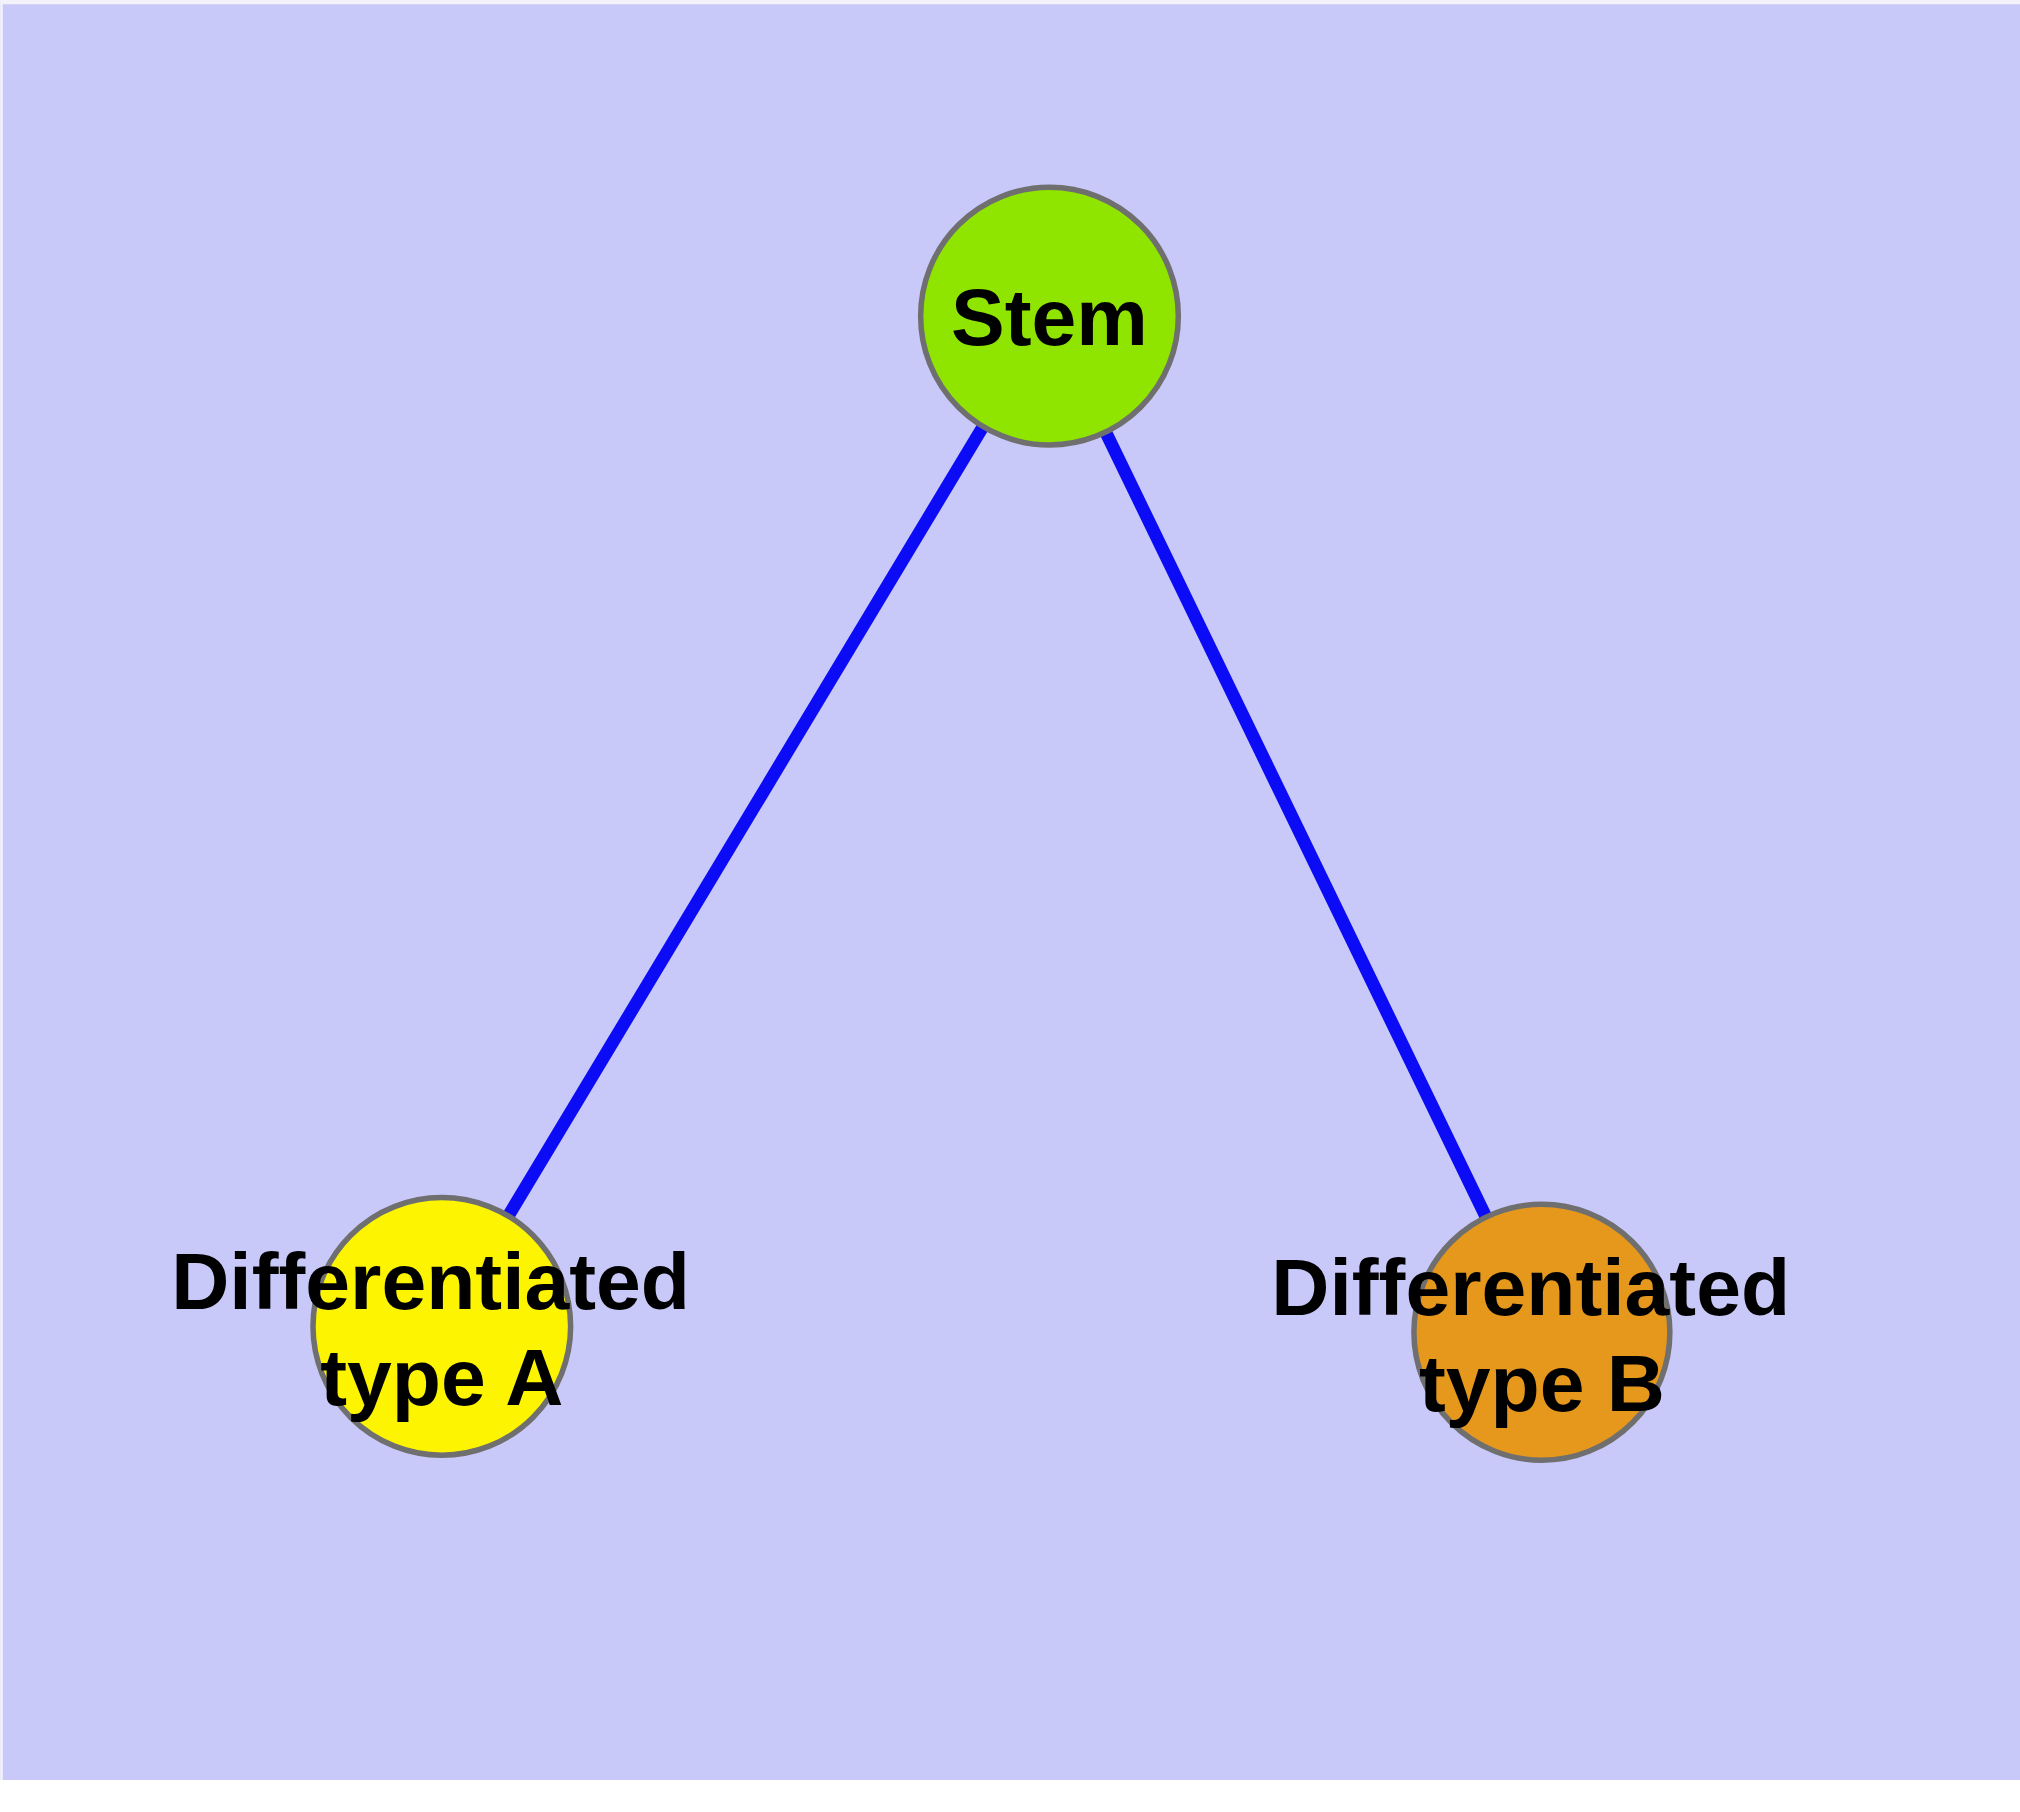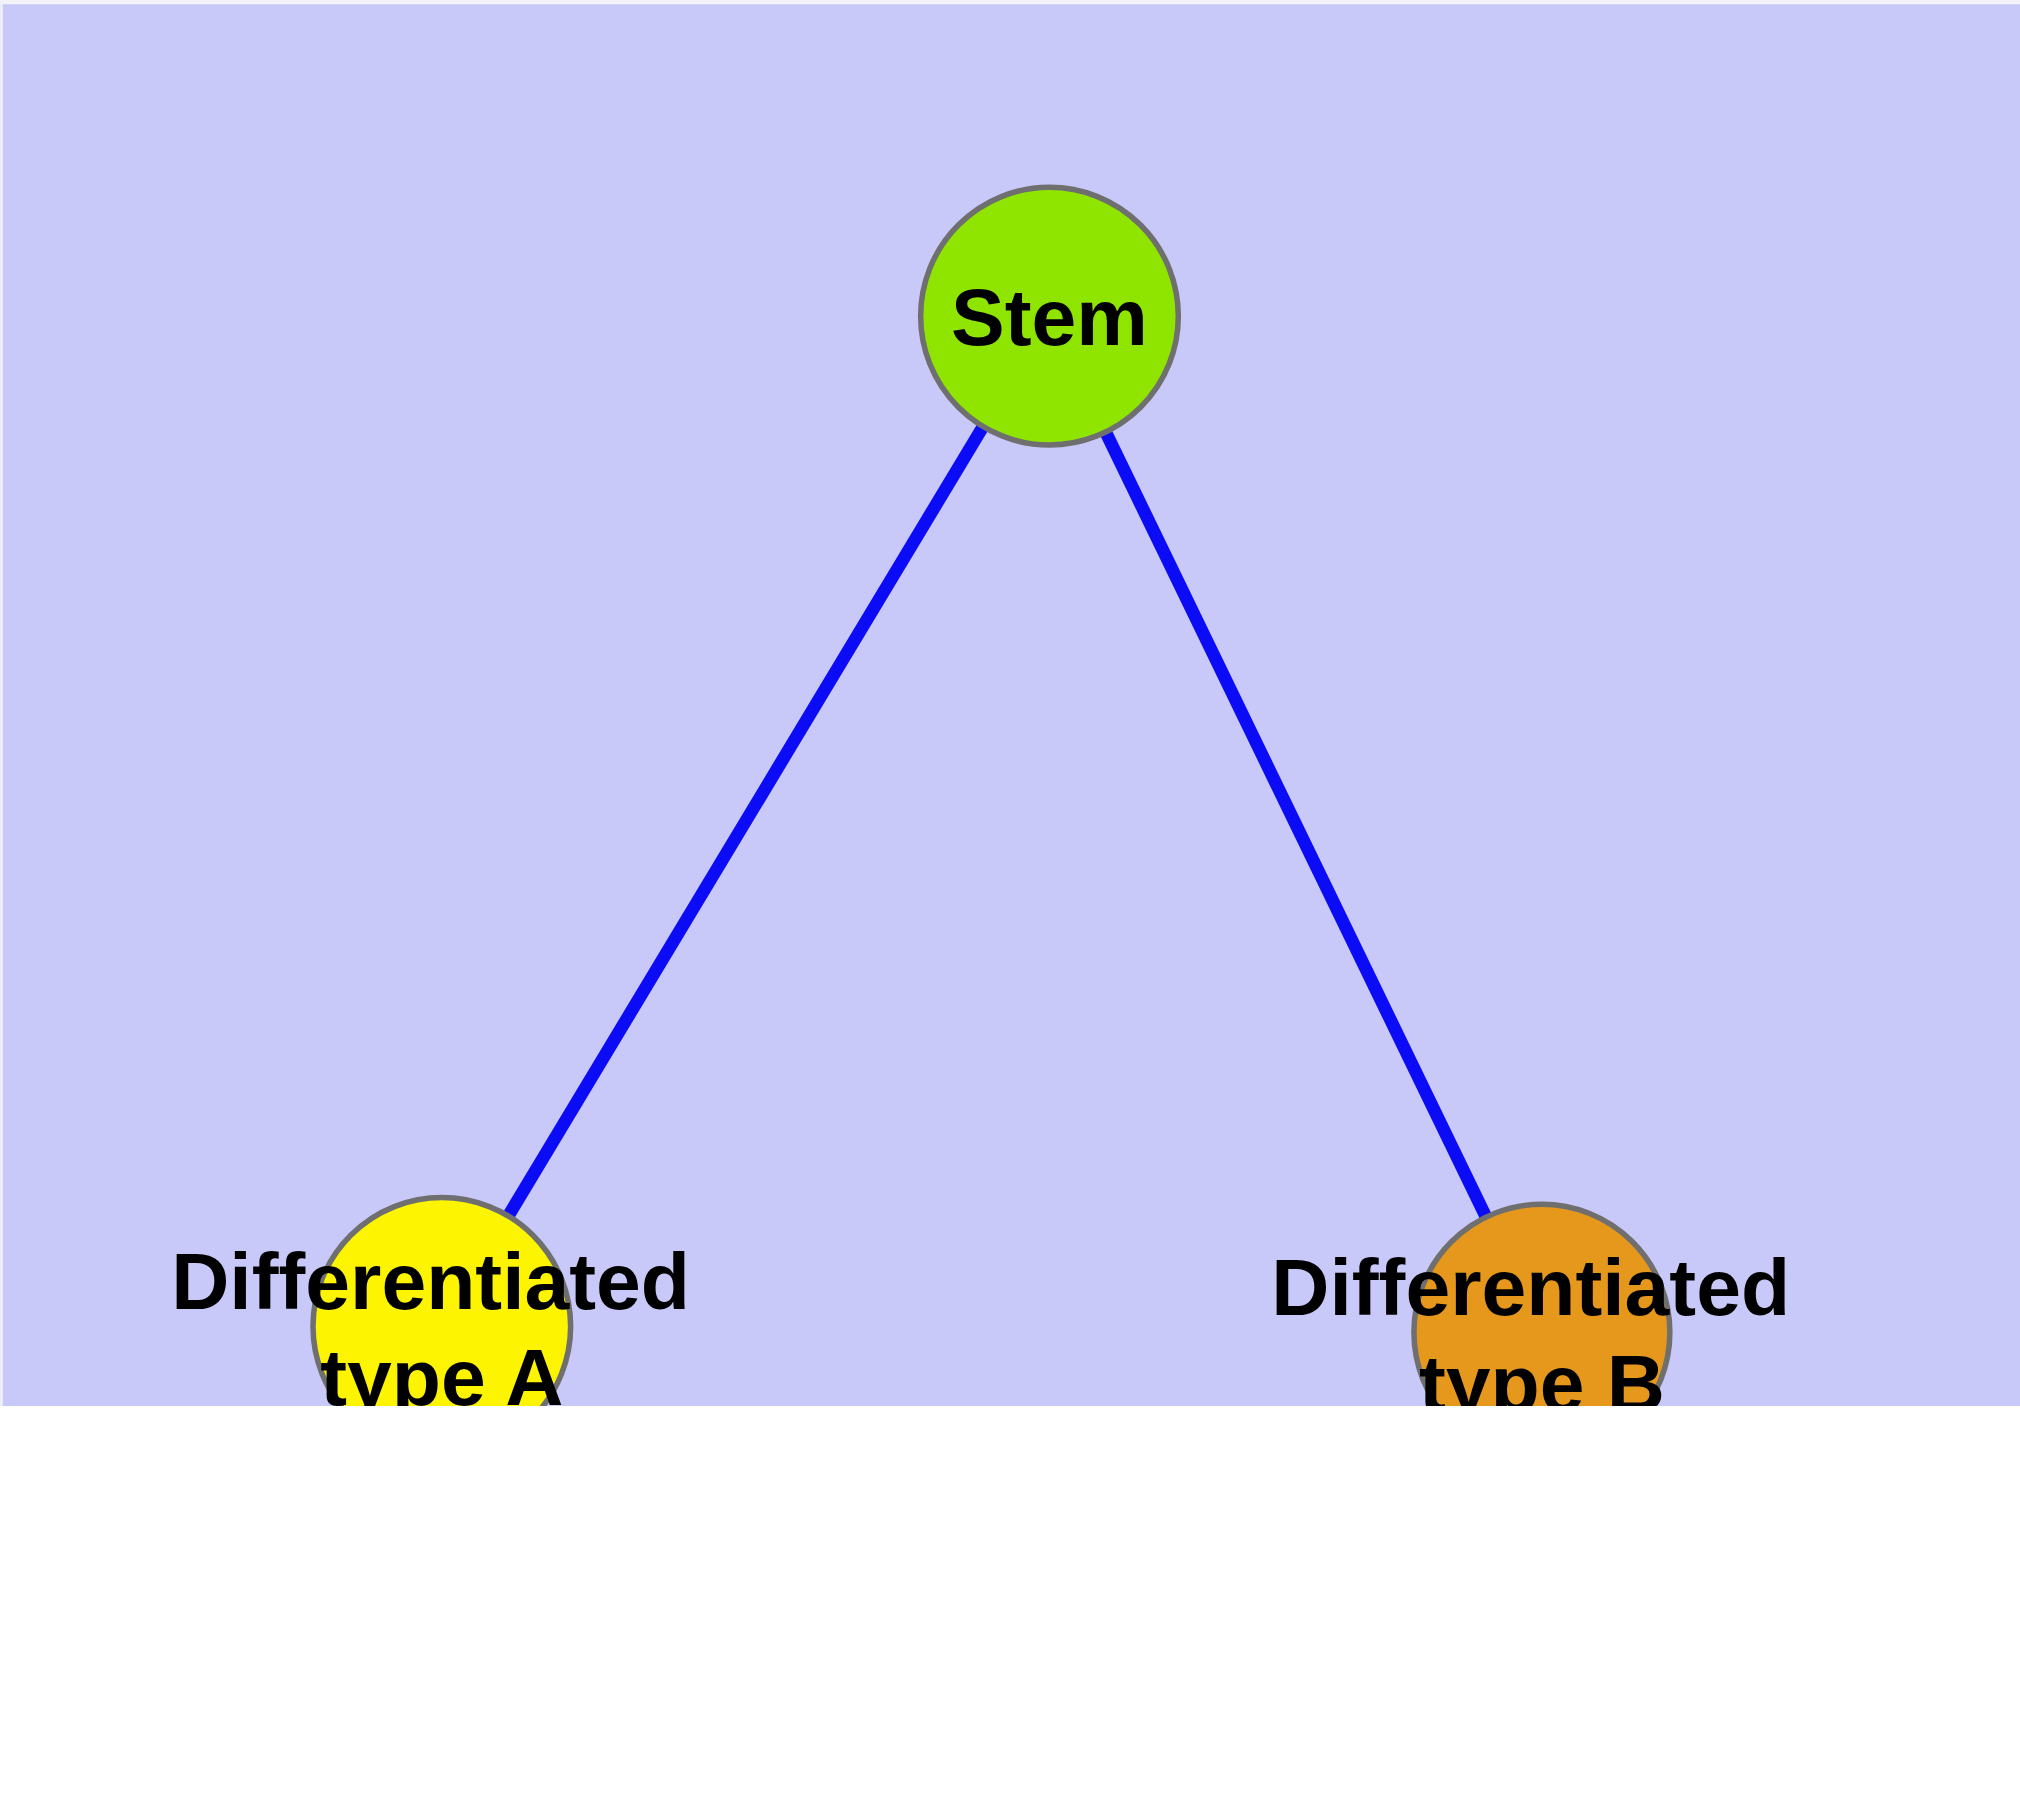--- a/index.html
+++ b/index.html
@@ -2,21 +2,21 @@
 <html style="font-size:13.6px"><head>
 <meta charset="utf-8">
 <style>
   html, body {
     margin: 0;
     padding: 0;
     background: #ffffff;
   }
   .canvas-wrap {
     width: 2021px;
-    height: 1406px;
+    height: 1780px;
     position: relative;
   }
   svg {
     display: block;
   }
   .node-label {
     font-family: "Liberation Sans", "DejaVu Sans", sans-serif;
     font-weight: bold;
     font-size: 95px;
     fill: #000000;

